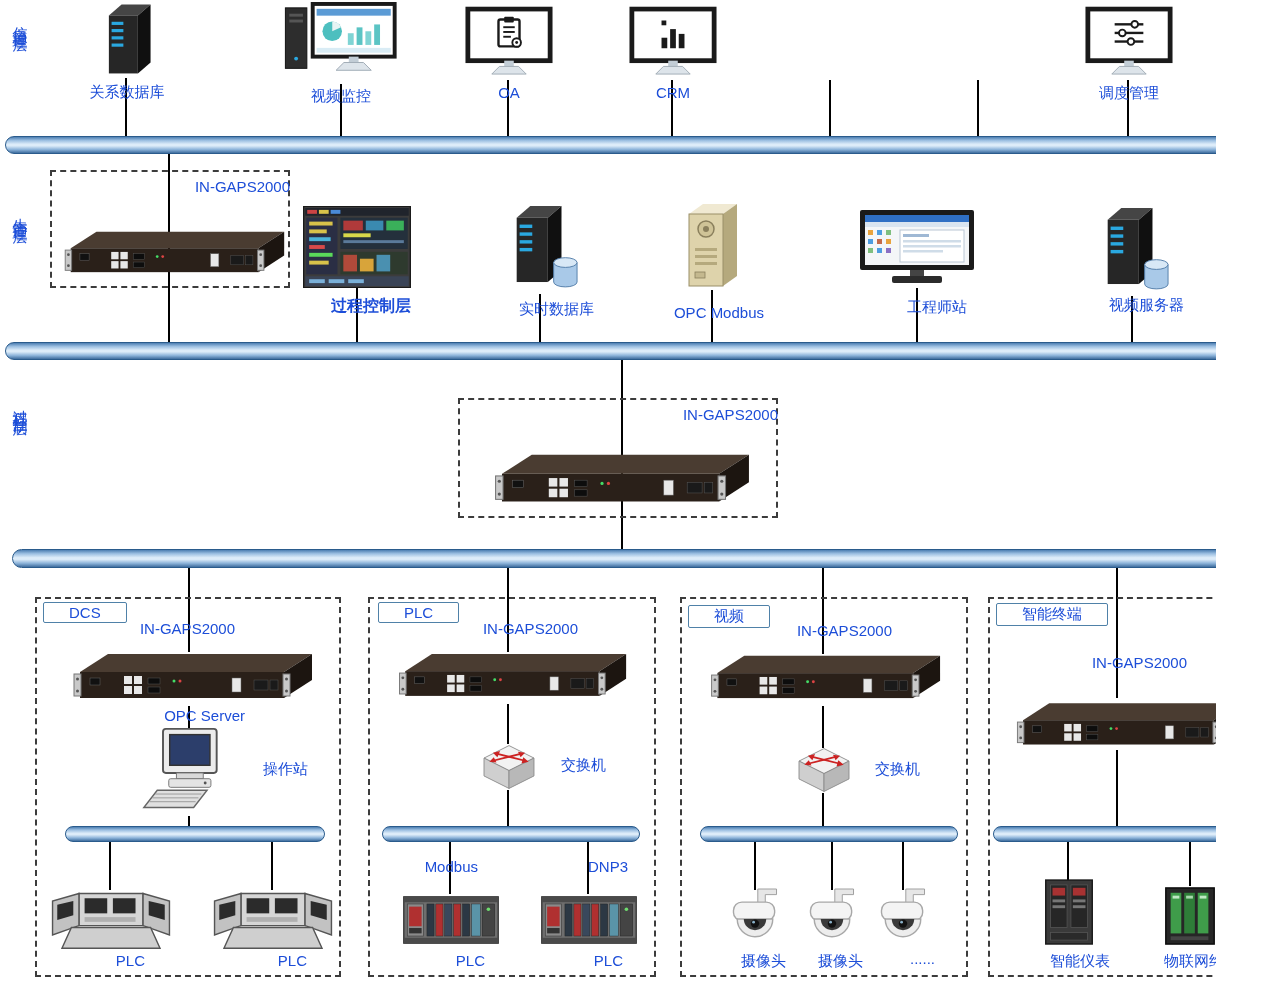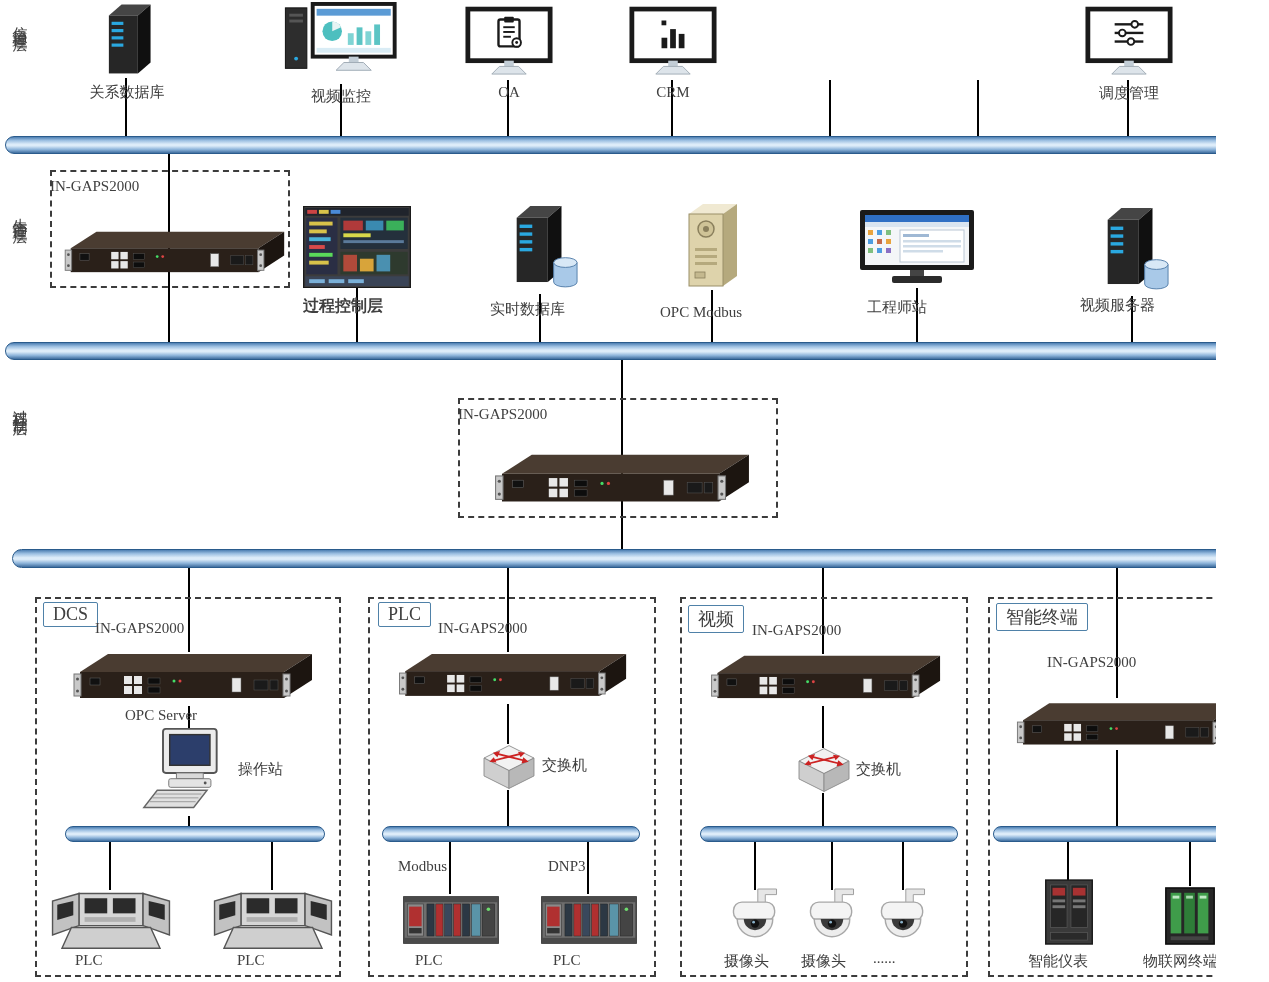--- a/index.html
+++ b/index.html
@@ -1,36 +1,36 @@
 <!DOCTYPE html>
 <html><head>
 <meta charset="utf-8">
 <style>
   * { margin:0; padding:0; box-sizing:border-box; }
   html,body { background:#ffffff; }
   .diagram {
     position:relative; width:1216px; height:982px; background:#ffffff;
-    font-family:Liberation Serif, serif; color:#404040; overflow:hidden;
+    font-family:Liberation Sans, sans-serif; color:#1d4ed8; overflow:hidden;
   }
   .vtext {
     position:absolute; writing-mode:vertical-rl; text-orientation:upright;
     font-size:15px; letter-spacing:3px; white-space:nowrap;
   }
   .vline { position:absolute; width:2px; background:#000; transform:translateX(-1px); }
   .bus {
     position:absolute; height:18px; border-radius:10px; border:1px solid #2a5b8c;
     background:linear-gradient(180deg,#4d7fb2 0%,#9dc0e2 22%,#ddecf9 45%,#ddecf9 55%,#8db4da 78%,#3f6d9e 100%);
   }
   .dashed { position:absolute; border:2px dashed #3c3c3c; background:transparent; }
   .node { position:absolute; display:flex; flex-direction:column; align-items:center; }
   .node .lbl { font-size:15px; margin-top:5px; white-space:nowrap; text-align:center; }
-  .alabel { position:absolute; font-size:15px; text-align:left; white-space:nowrap; }
+  .alabel { position:absolute; font-size:15px; text-align:right; white-space:nowrap; }
   .bold { font-weight:bold; font-size:16px; }
   .tag {
-    position:absolute; font-size:18px; padding:1px 9px; border:1.5px solid #4f81a8;
+    position:absolute; font-size:15px; padding:1px 25px; border:1.5px solid #4f81a8;
     background:#fff; border-radius:2px; white-space:nowrap;
   }
   .ic { display:block; }
 </style>
 </head>
 <body>
 
 <svg width="0" height="0" style="position:absolute">
 <defs>
   <symbol id="sym-server" viewBox="0 0 64 84">

